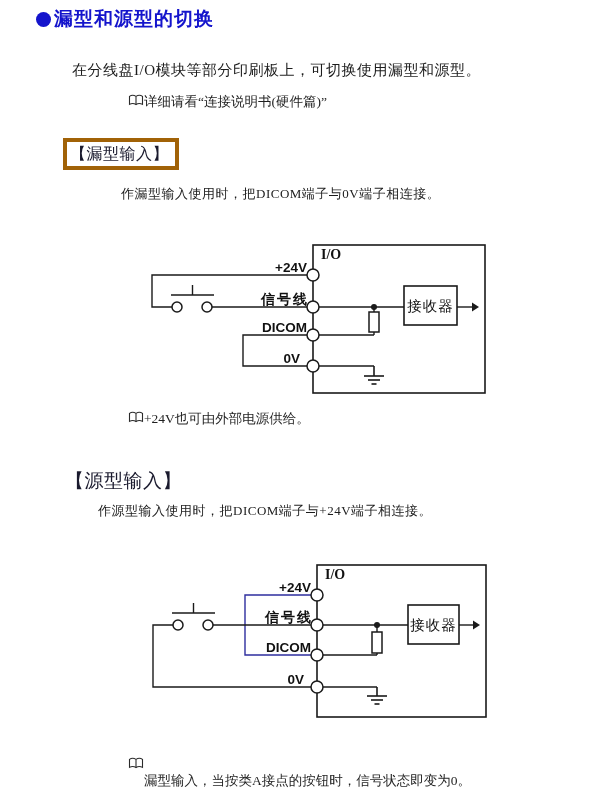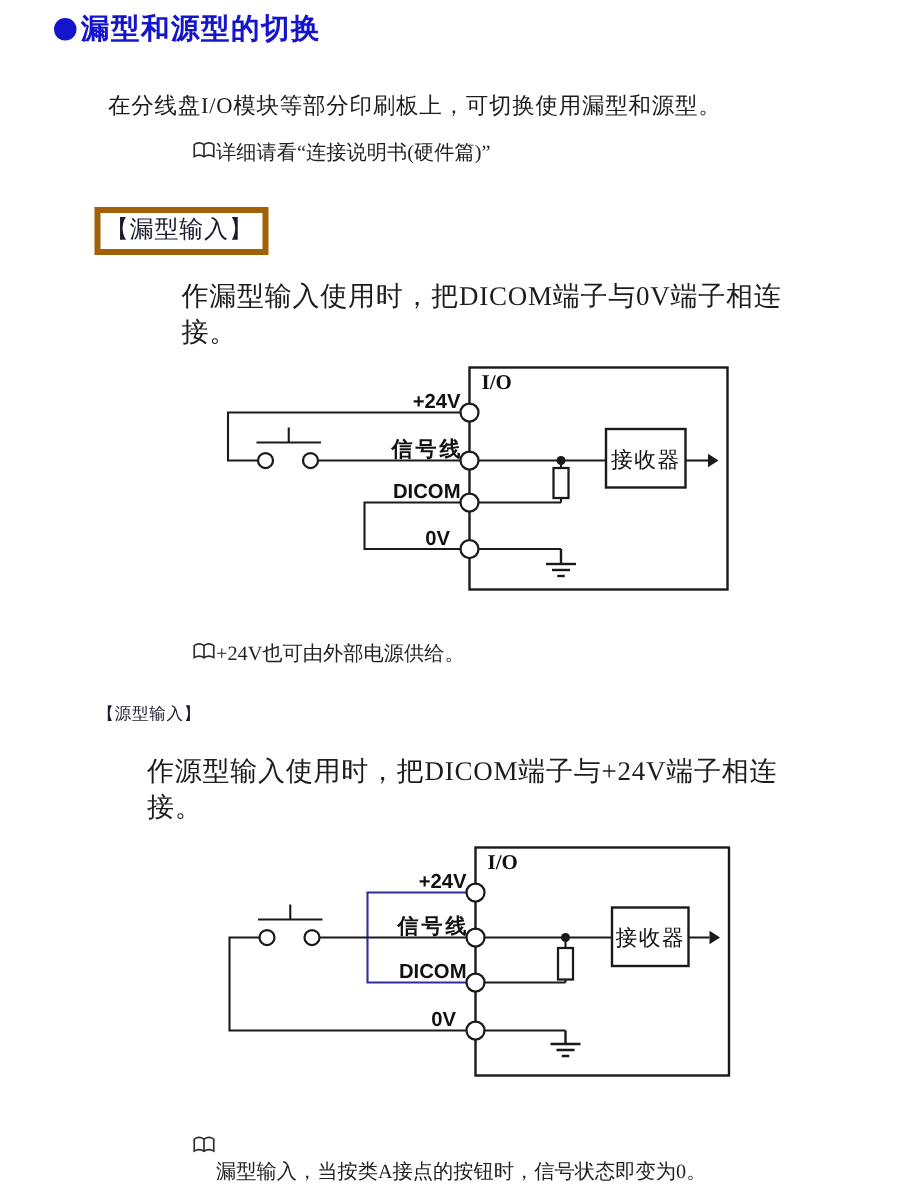--- a/index.html
+++ b/index.html
@@ -10,28 +10,28 @@
   .title-row{
     position:absolute;left:36px;top:6px;display:flex;align-items:center;gap:3px;
     color:#1414cc;font-weight:bold;font-size:19px;
     font-family:"Liberation Sans","DejaVu Sans",sans-serif;letter-spacing:1px;
   }
   .bullet{width:15px;height:15px;border-radius:50%;background:#1414cc;display:inline-block;flex:0 0 auto;}
   .intro{position:absolute;left:68px;top:57px;margin:4px;font-size:15px;letter-spacing:0.5px;}
   .note{position:absolute;display:flex;gap:0;align-items:flex-start;font-size:13.5px;color:#1f1f1f;}
   .note .icon{margin-top:1px;flex:0 0 auto;}
   .note1{left:128px;top:93px;}
-  .note2{left:128px;top:427px;}
+  .note2{left:128px;top:410px;}
   .note3{left:128px;top:756px;line-height:16.5px;}
   .red-box{
     position:absolute;left:63px;top:138px;border:4px solid #a16207;
     padding:2px 6px 3px 3px;font-size:16px;line-height:19px;color:#1a1a2e;letter-spacing:0.5px;
   }
-  .heading2{position:absolute;left:65px;top:468px;font-size:11px;color:#1a1a2e;letter-spacing:0.5px;}
-  .desc{position:absolute;margin:0;font-size:18px;letter-spacing:0.5px;}
+  .heading2{position:absolute;left:65px;top:468px;font-size:19px;color:#1a1a2e;letter-spacing:0.5px;}
+  .desc{position:absolute;margin:0;font-size:13px;letter-spacing:0.5px;}
   .desc1{left:121px;top:185px;}
   .desc2{left:98px;top:502px;}
   .diagram{position:absolute;}
   .wire{stroke:#1a1a1a;stroke-width:1.4;fill:none;}
   .wire-blue{stroke:#2e2e9e;stroke-width:1.4;fill:none;}
   .obox{fill:none;stroke:#1a1a1a;stroke-width:1.6;}
   .term{fill:#ffffff;stroke:#1a1a1a;stroke-width:1.5;}
   .contact{fill:#ffffff;stroke:#1a1a1a;stroke-width:1.5;}
   .dot{fill:#1a1a1a;stroke:none;}
   .res{fill:#ffffff;stroke:#1a1a1a;stroke-width:1.5;}

